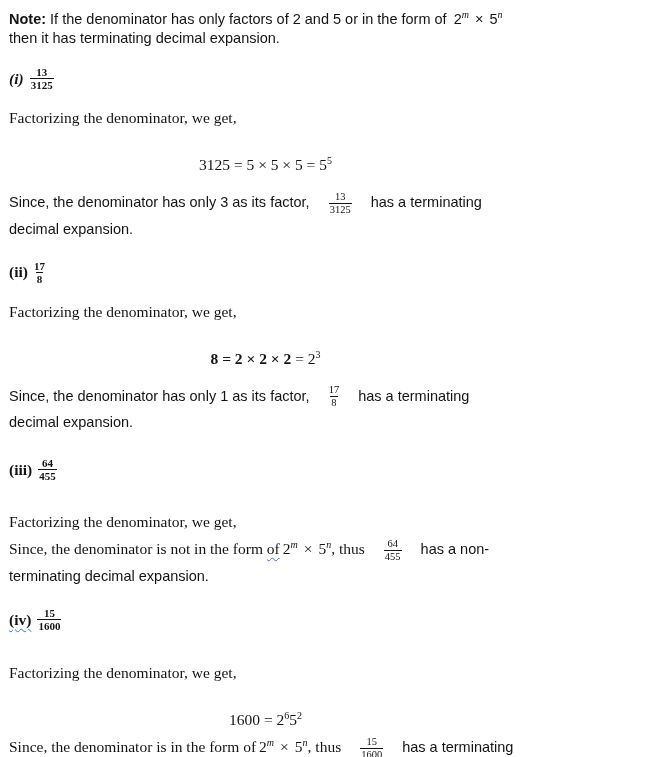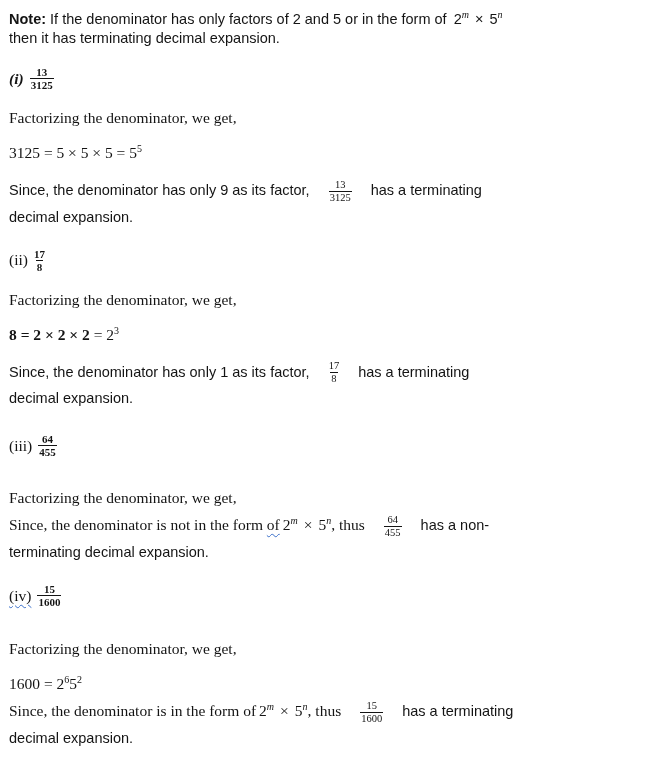--- a/index.html
+++ b/index.html
@@ -14,24 +14,24 @@
   .sans  { font-family: "Liberation Sans", sans-serif; font-size: 14.5px; line-height: 19px; }
   .serif { font-family: "Liberation Serif", serif;     font-size: 15.5px; line-height: 20px; }
   p { margin: 0; }
   b, .bold { font-weight: bold; }
 
   .intro { margin-top: 19px; }
 
   .head { margin-top: 18px; display: flex; align-items: center; }
   .marker { font-family: "Liberation Serif", serif; font-size: 15.5px; }
   .marker.it { font-style: italic; font-weight: bold; }
-  .marker.bd { font-weight: normal; text-align: center; }
+  .marker.bd { font-weight: bold; text-align: center; }
 
   .fact  { margin-top: 17px; }
-  .eq    { margin-top: 15px; }
+  .eq    { margin-top: 27px; text-align: center; }
   .since { margin-top: 14px; line-height: 26px; }
 
   
   #s3 .head { margin-top: 22px; }
   #s3 .fact { margin-top: 30px; }
   #s3 .since { margin-top: 4px; }
   #s4 .head { margin-top: 18px; }
   #s4 .fact { margin-top: 31px; }
   #s4 .since { margin-top: 4px; }
 
@@ -78,21 +78,21 @@
     <div class="head">
       <span class="marker it">(i)</span>
       <span class="frac">
         <span class="num">13</span>
         <span class="den">3125</span>
       </span>
     </div>
     <p class="serif fact">Factorizing the denominator, we get,</p>
     <p class="serif eq"><span>3125 = 5 × 5 × 5 = 5</span><sup>5</sup></p>
     <p class="sans since">
-      <span>Since, the denominator has only 9 as its factor,</span><span class="frac">
+      <span>Since, the denominator has only 3 as its factor,</span><span class="frac">
           <span class="num">13</span>
           <span class="den">3125</span>
         </span><span>has a terminating decimal expansion.</span>
     </p>
   </div>
 
   <div id="s2">
     <div class="head">
       <span class="marker bd">(ii)</span>
       <span class="frac">

